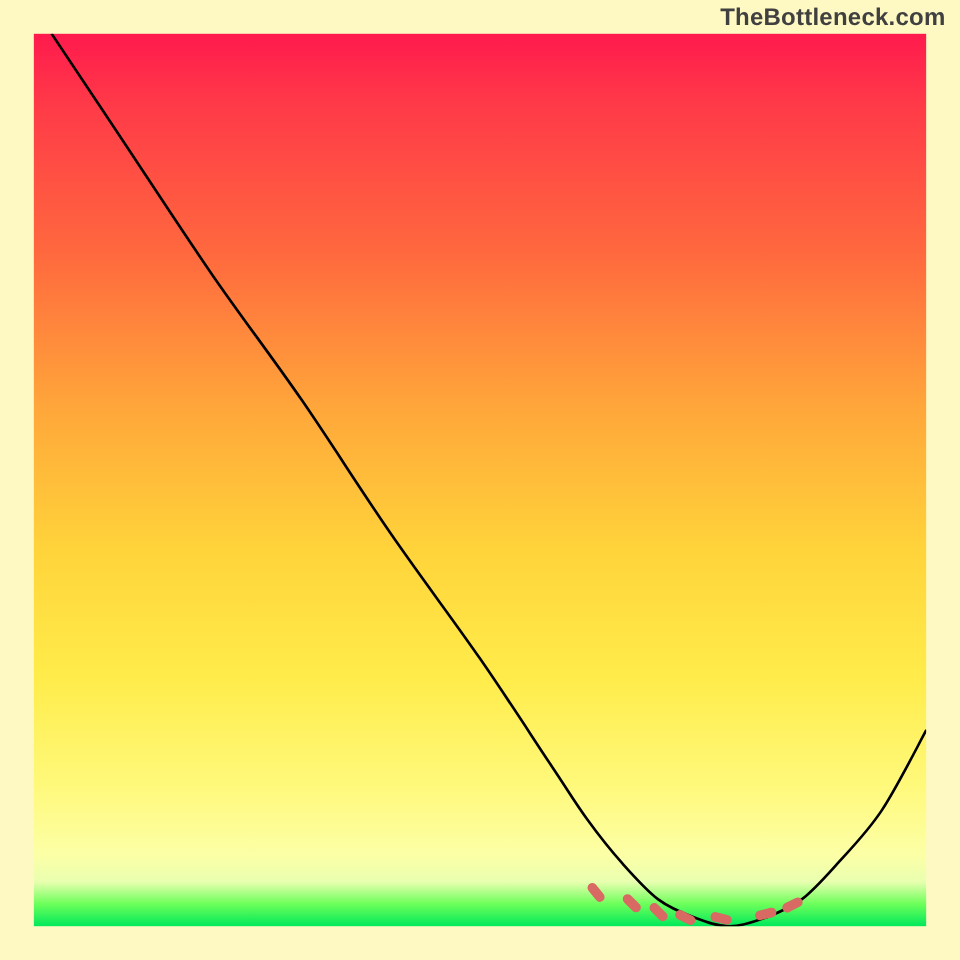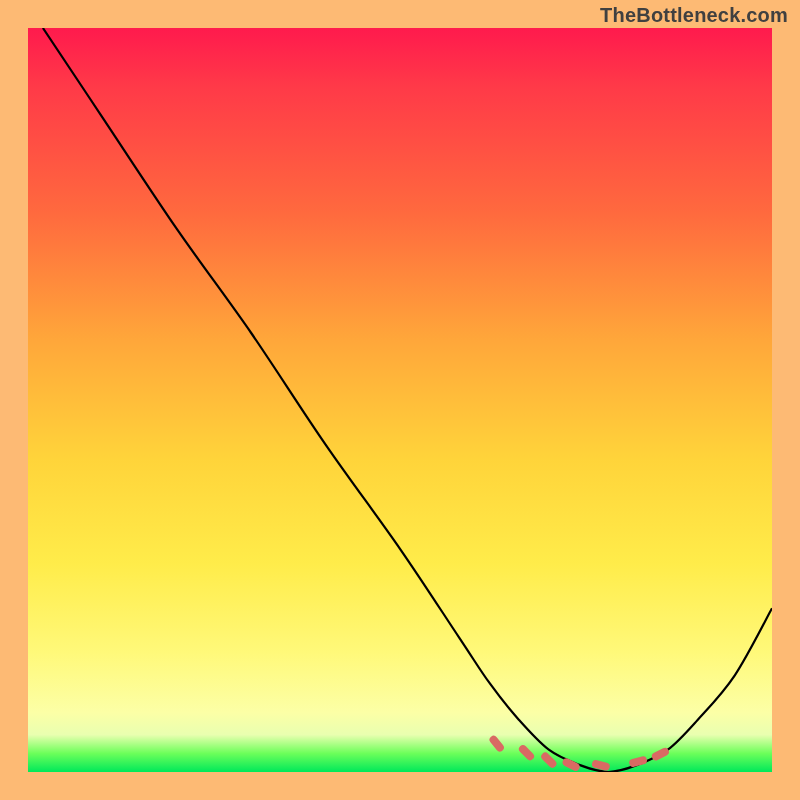--- a/index.html
+++ b/index.html
@@ -8,21 +8,21 @@
     width: 800px;
     height: 800px;
     background: #000;
     font-family: Arial, Helvetica, sans-serif;
     overflow: hidden;
   }
   .stage {
     position: relative;
     width: 800px;
     height: 800px;
-    background: #fdba74;
+    background: #fef9c3;
   }
   .watermark {
     position: absolute;
     top: 4px;
     right: 12px;
     color: #404040;
     font-size: 20px;
     font-weight: 600;
     letter-spacing: 0.2px;
     z-index: 5;

